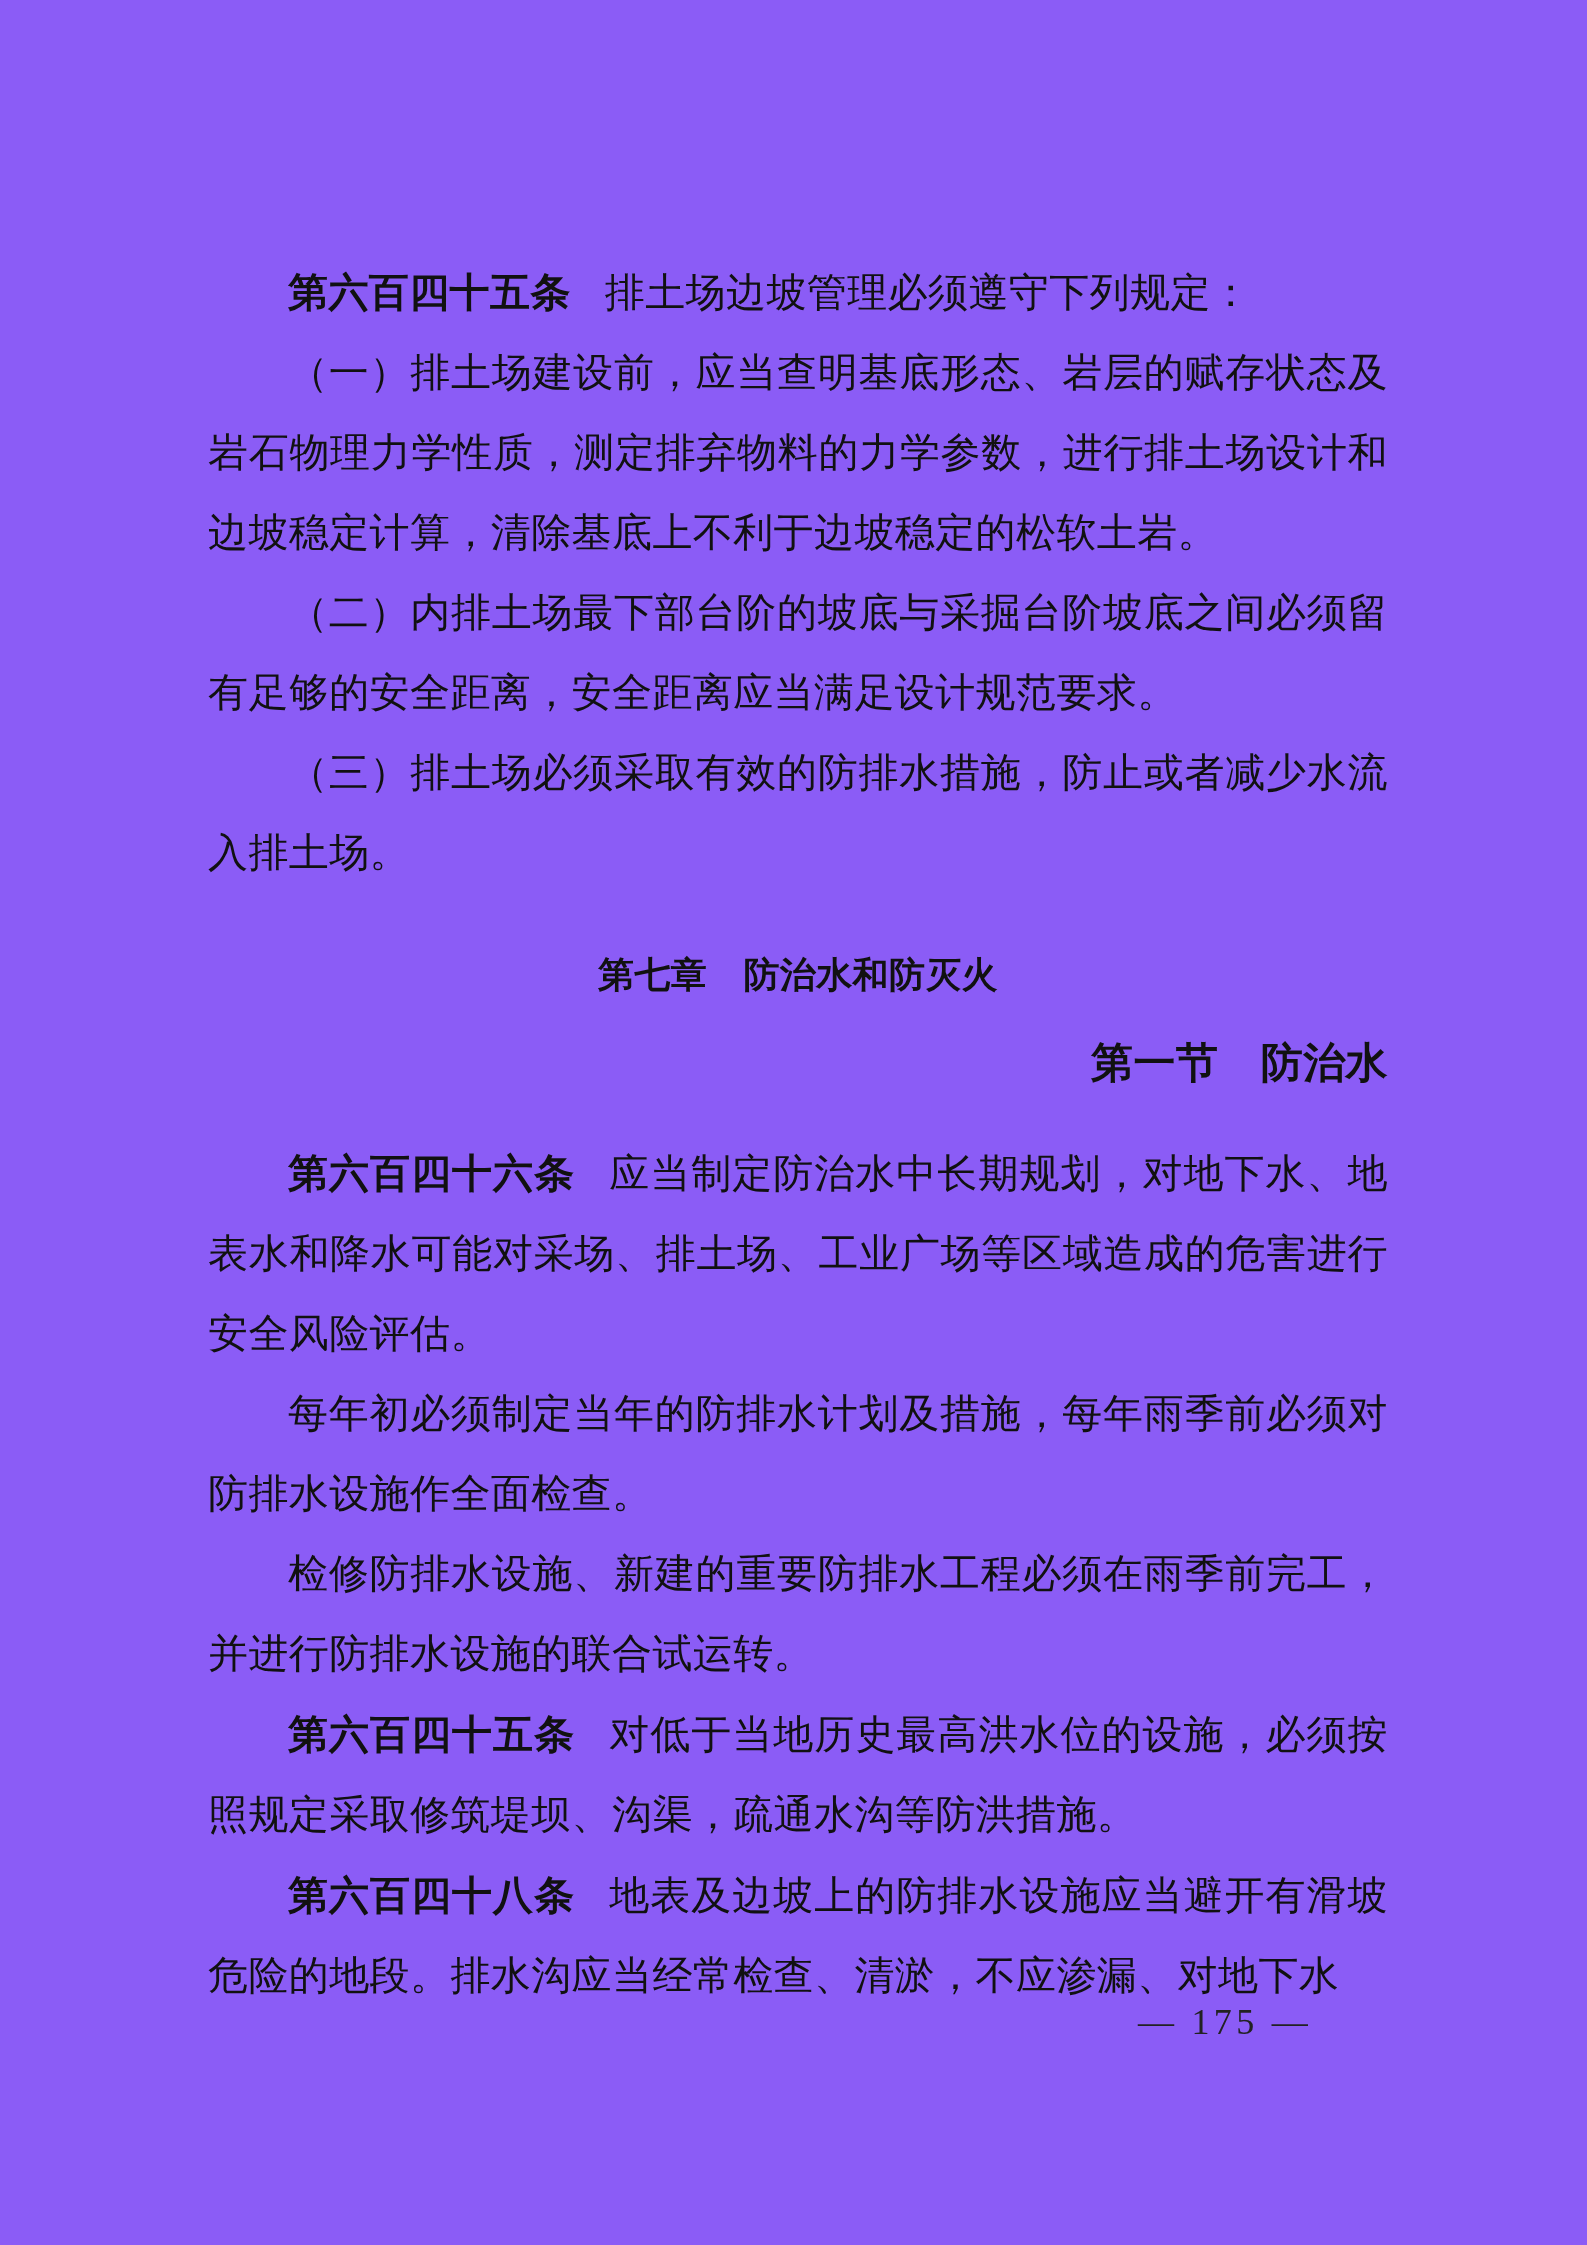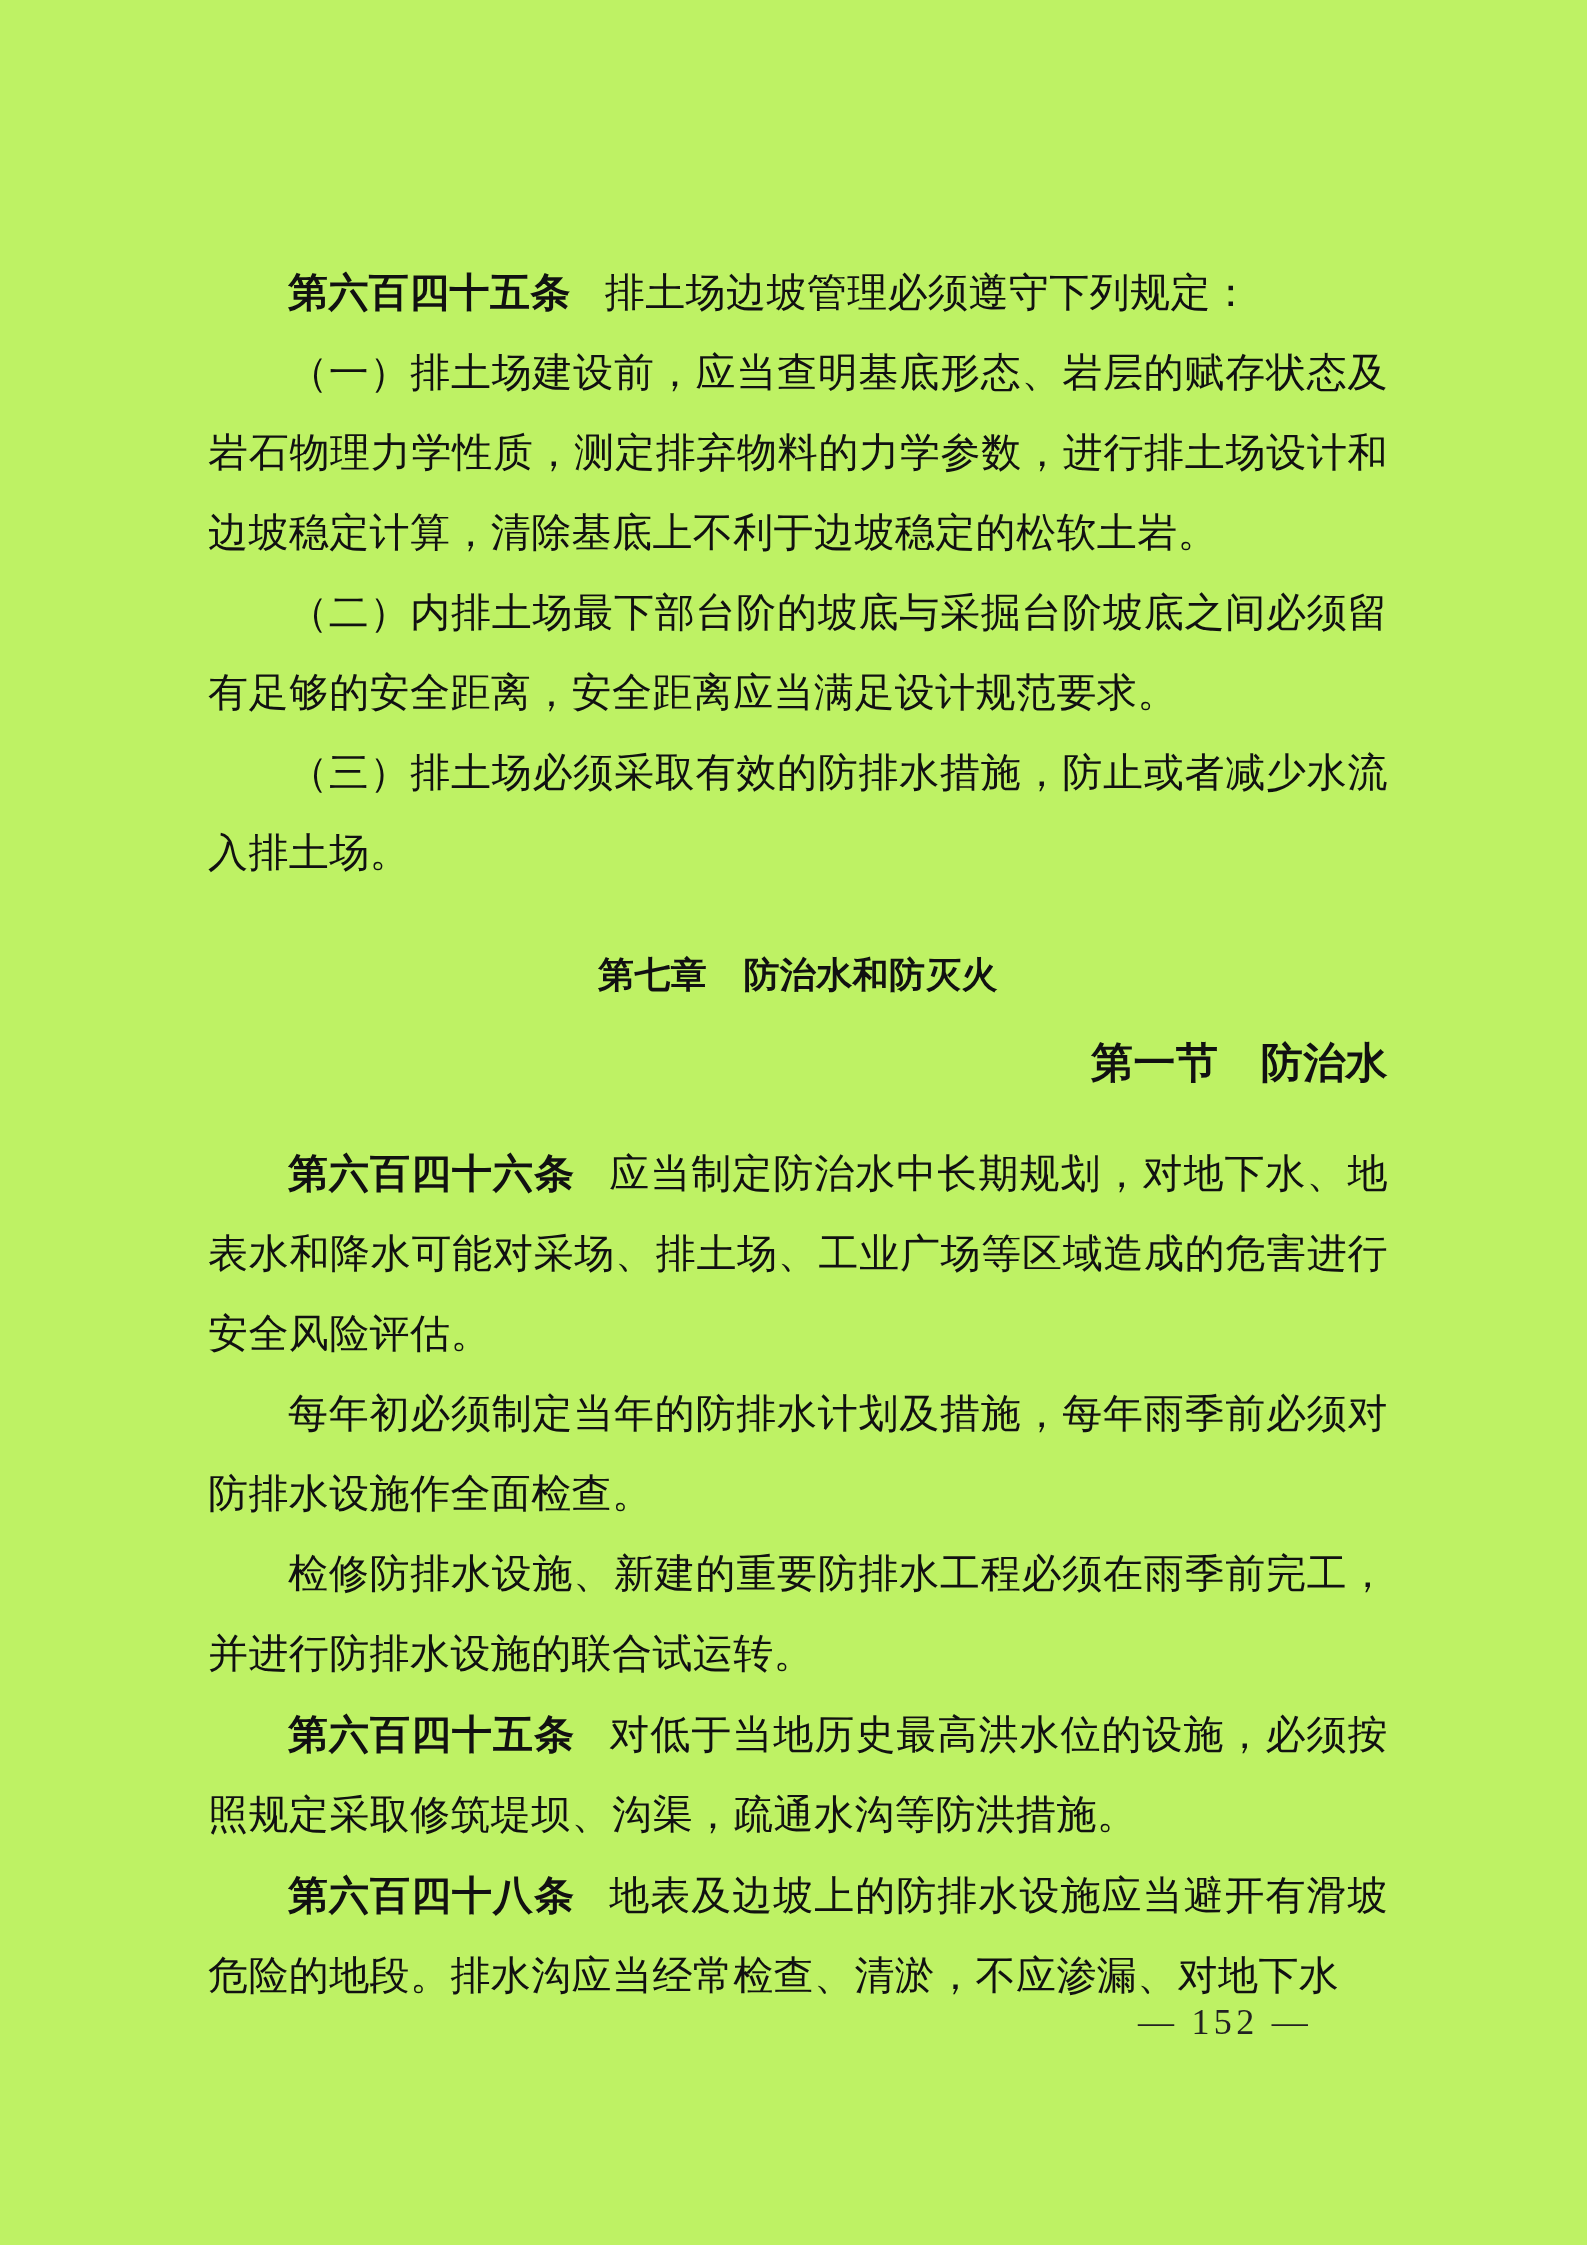--- a/index.html
+++ b/index.html
@@ -5,21 +5,21 @@
   html, body {
     margin: 0;
     padding: 0;
     background: #e8e8e8;
   }
   .page {
     position: relative;
     width: 1587px;
     height: 2245px;
     margin: 0 auto;
-    background: #bef264;
+    background: #8b5cf6;
     color: #111111;
     font-family: "Liberation Serif", "DejaVu Serif", serif;
     overflow: hidden;
   }
   .content {
     position: absolute;
     left: 208px;
     top: 252px;
     width: 1180px;
   }
@@ -97,14 +97,14 @@
     <p class="para">
       <span class="article-num">第六百四十五条</span><span>对低于当地历史最高洪水位的设施，必须按照规定采取修筑堤坝、沟渠，疏通水沟等防洪措施。</span>
     </p>
 
     <p class="para">
       <span class="article-num">第六百四十八条</span><span>地表及边坡上的防排水设施应当避开有滑坡危险的地段。排水沟应当经常检查、清淤，不应渗漏、对地下水</span>
     </p>
 
   </div>
 
-  <div class="page-number">— 152 —</div>
+  <div class="page-number">— 175 —</div>
 </div>
 
 </body></html>

